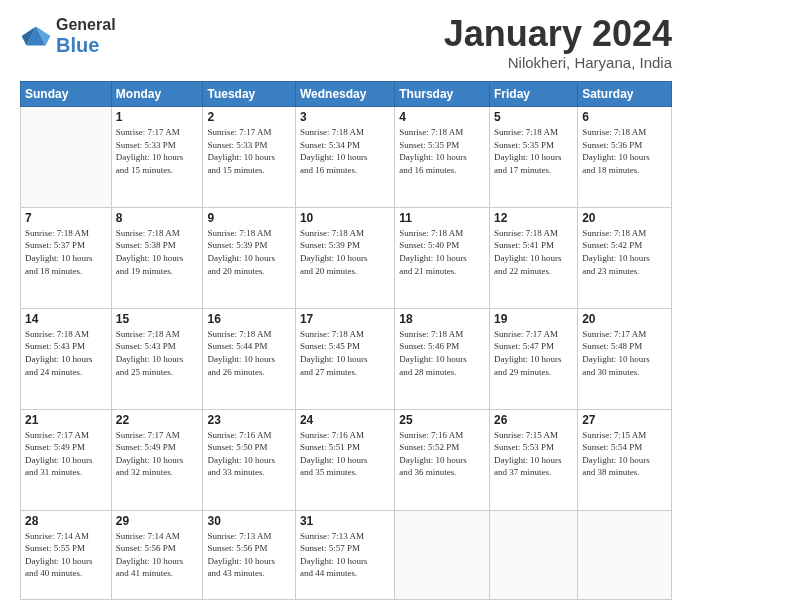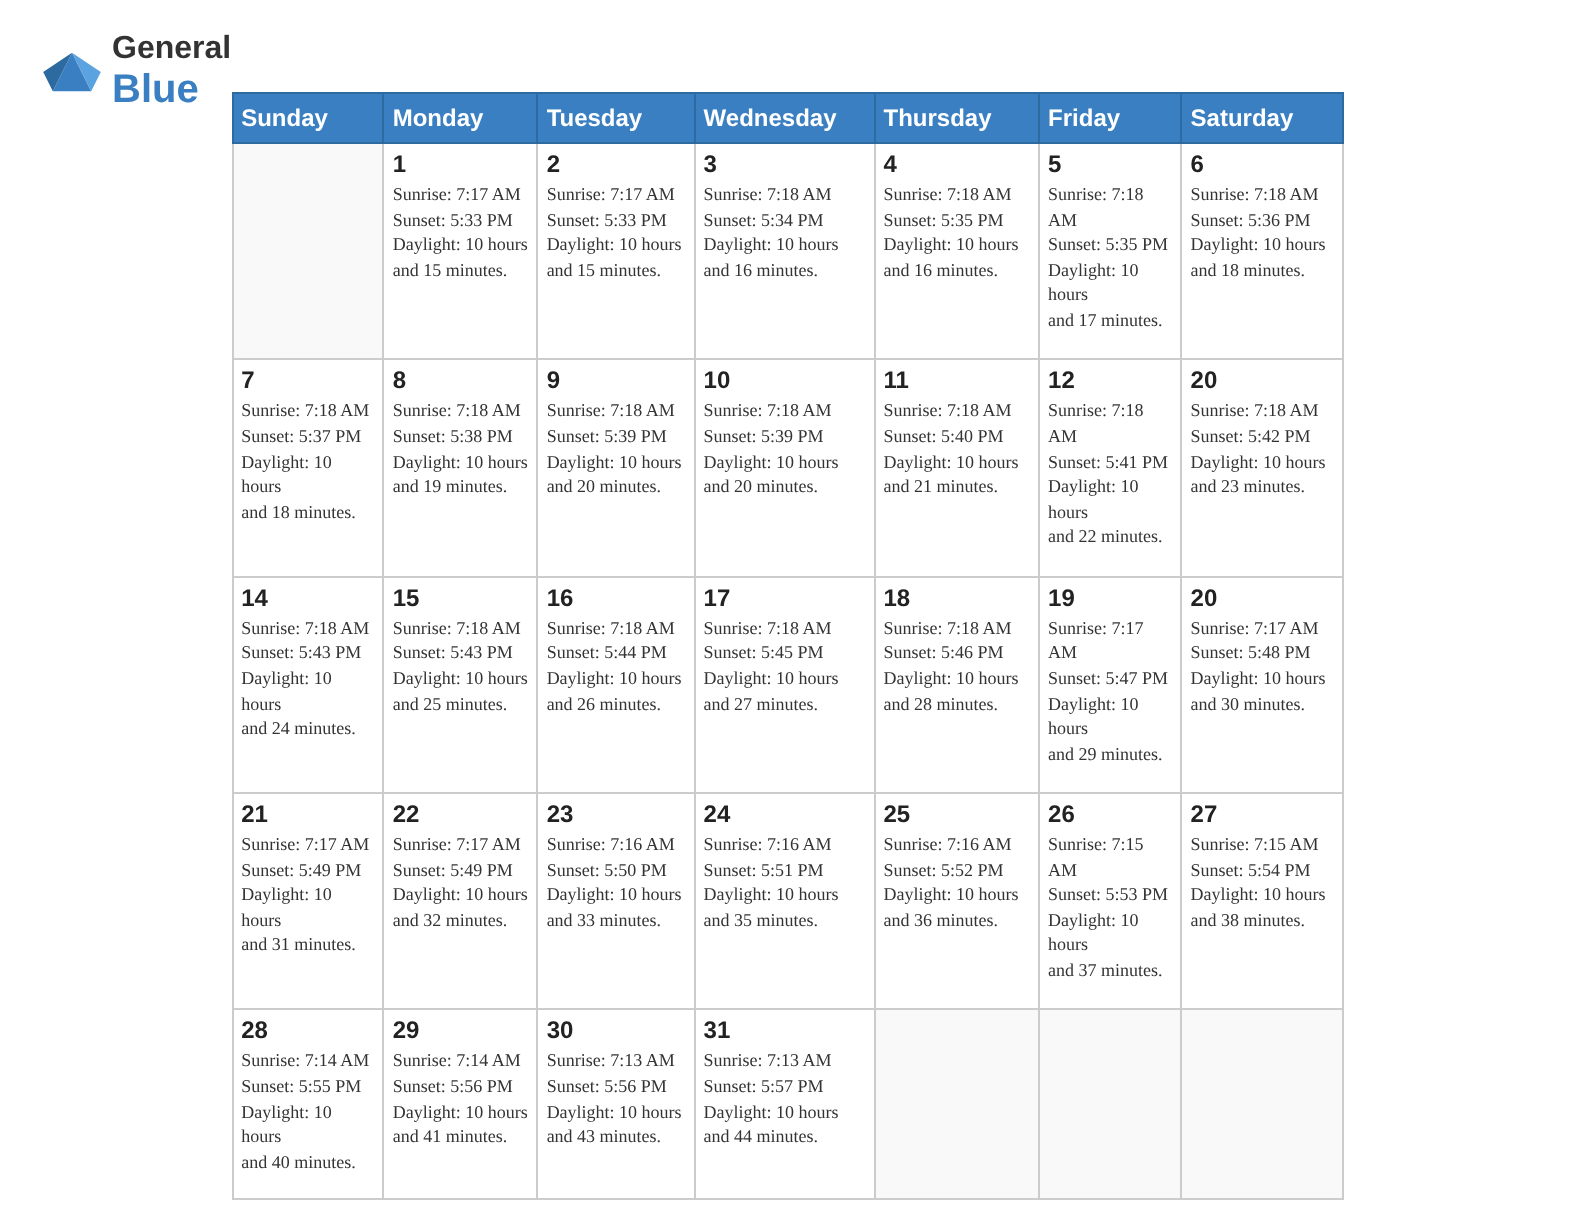--- a/index.html
+++ b/index.html
@@ -8,20 +8,21 @@
       background: #fff;
       width: 792px;
       height: 612px;
       overflow: hidden;
     }
     .page {
       width: 692px;
       height: 612px;
       padding: 16px 20px 12px 20px;
       display: flex;
+      flex-direction: column;
     }
     .header {
       display: flex;
       justify-content: space-between;
       align-items: flex-start;
       margin-bottom: 10px;
     }
     .logo {
       display: flex;
       align-items: center;
@@ -58,21 +59,20 @@
     .location {
       font-size: 15px;
       color: #555;
       margin-top: 2px;
     }
     .calendar {
       flex: 1;
       border-collapse: collapse;
       width: 100%;
       border: 1px solid #ccc;
-      margin-top: 30px;
     }
     .calendar th {
       background: #3a7fc1;
       color: #fff;
       font-size: 12px;
       font-weight: bold;
       padding: 5px 4px;
       border: 1px solid #2d6aa0;
       text-align: left;
     }
@@ -114,20 +114,24 @@
       <svg class="logo-icon" viewBox="0 0 40 40" xmlns="http://www.w3.org/2000/svg">
         <polygon points="8,32 20,8 32,32" fill="#3a7fc1"></polygon>
         <polygon points="20,8 32,32 38,20" fill="#5ba3e0"></polygon>
         <polygon points="2,20 8,32 20,8" fill="#2d6aa0"></polygon>
       </svg>
       <div class="logo-text">
         <span class="logo-general">General</span>
         <span class="logo-blue">Blue</span>
       </div>
     </div>
+    <div class="title-block">
+      <div class="month-title">January 2024</div>
+      <div class="location">Nilokheri, Haryana, India</div>
+    </div>
   </div>
 
   <table class="calendar">
     <thead>
       <tr>
 
       <th>Sunday</th>
           <th>Monday</th>
           <th>Tuesday</th>
           <th>Wednesday</th>

